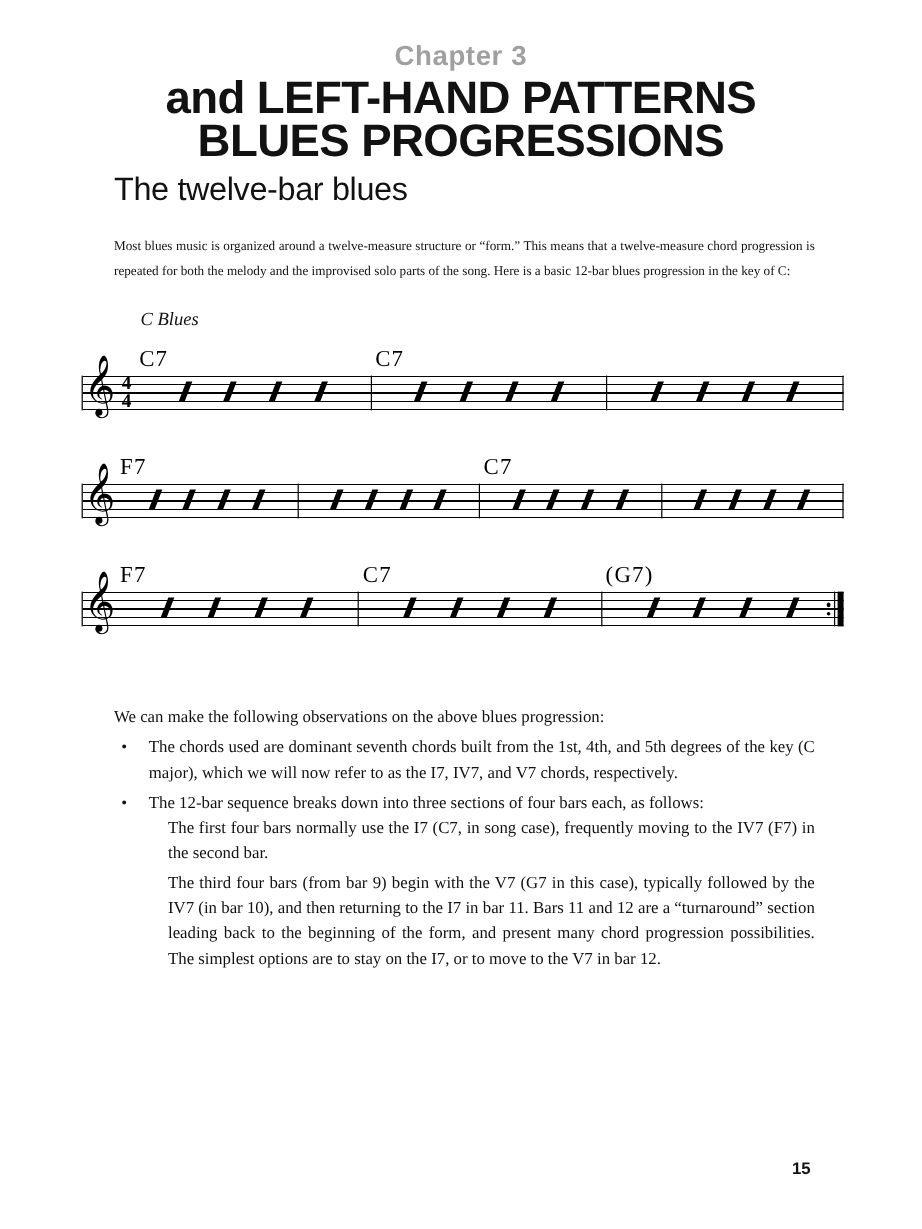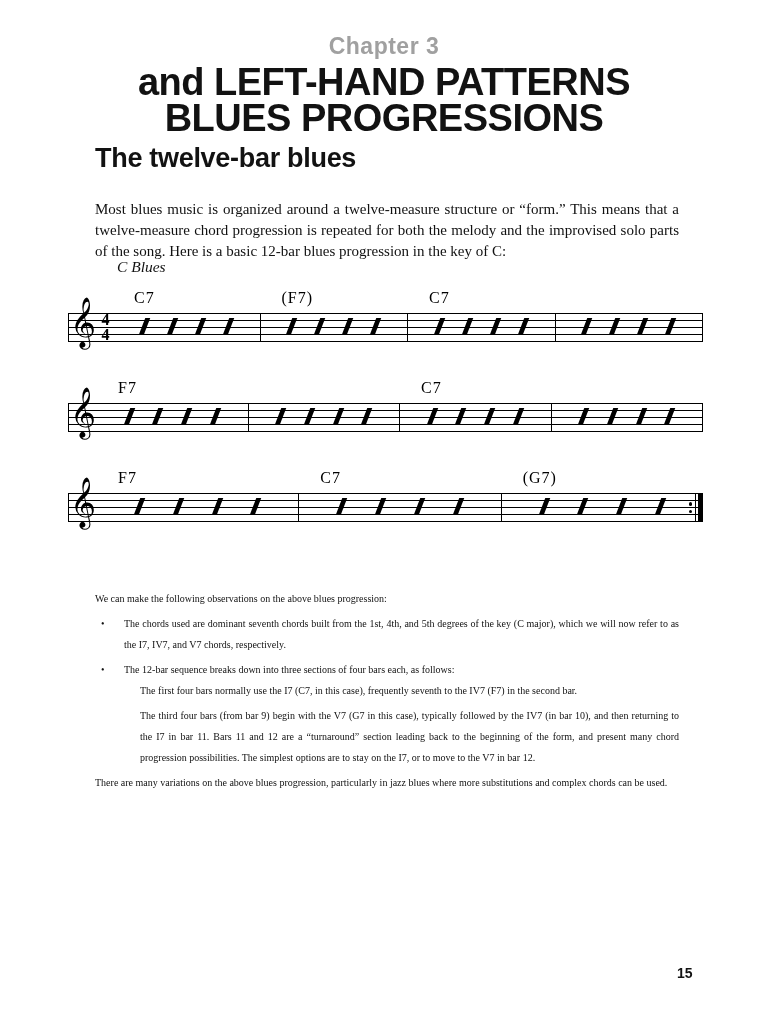--- a/index.html
+++ b/index.html
@@ -7,65 +7,65 @@
         font-family:"Liberation Serif",serif;color:#111;}
 
   
   .chapter{position:absolute;top:33px;left:0;width:100%;text-align:center;
            font-family:"Liberation Sans",sans-serif;font-weight:900;font-size:23px;
            letter-spacing:.5px;color:#a0a0a0;}
   .title{position:absolute;top:64px;left:0;width:100%;text-align:center;
          font-family:"Liberation Sans",sans-serif;font-weight:900;font-size:38px;
          line-height:36px;letter-spacing:-.5px;color:#121212;}
   .section-heading{position:absolute;top:143px;left:95px;
-         font-family:"Liberation Sans",sans-serif;font-weight:700;font-size:27px;
+         font-family:"Liberation Sans",sans-serif;font-weight:400;font-size:27px;
          letter-spacing:-.3px;color:#121212;}
 
   
-  .intro{position:absolute;top:184px;left:95px;width:584px;font-size:15px;
+  .intro{position:absolute;top:184px;left:95px;width:584px;font-size:11px;
          line-height:21px;text-align:justify;}
   .score-label{position:absolute;top:258px;left:95px;font-style:italic;font-size:15.5px;margin-left:22px;}
 
   
   .system{position:absolute;left:68px;width:634px;height:53px;}
   .sys1{top:289px;} .sys2{top:379px;} .sys3{top:469px;}
   .staffline{position:absolute;top:24px;left:0;width:634px;height:29px;
       border-left:1px solid #000;
       background-image:repeating-linear-gradient(to bottom,#000 0,#000 1px,transparent 1px,transparent 7px);
       display:flex;}
   .clefzone{position:relative;width:44px;height:29px;flex:none;}
   .clefzone.narrow{width:28px;}
   .clef{position:absolute;left:1px;top:-13px;font-family:"DejaVu Sans",sans-serif;
         font-size:44px;line-height:1;color:#000;}
   .timesig{position:absolute;left:29px;top:0;width:15px;text-align:center;
         font-family:"Liberation Serif",serif;font-weight:bold;font-size:16px;color:#000;}
   .timesig div{line-height:14.5px;height:14.5px;}
   .measure{position:relative;flex:1;height:29px;border-right:1px solid #000;}
   .measure.norightline{border-right:none;}
-  .chord{position:absolute;top:-24px;left:21px;font-size:16px;letter-spacing:1px;
+  .chord{position:absolute;top:-24px;left:3px;font-size:19px;letter-spacing:1px;
          font-family:"Liberation Serif",serif;color:#000;white-space:nowrap;}
   .slashes{display:flex;justify-content:space-evenly;align-items:center;height:29px;padding:0 6px;}
   .slash{width:5px;height:17px;background:#000;transform:skewX(-21deg);margin-top:-2px;}
   .repeat-end{position:absolute;right:0;top:0;height:29px;display:flex;align-items:center;gap:2px;}
   .repeat-dots{display:flex;flex-direction:column;gap:4px;margin-right:1px;}
   .repeat-dots i{display:block;width:3.5px;height:3.5px;border-radius:50%;background:#000;}
   .thinline{width:1px;height:29px;background:#000;}
   .thickline{width:4.5px;height:29px;background:#000;}
 
   
-  .observations{position:absolute;top:588px;left:95px;width:584px;font-size:10px;
+  .observations{position:absolute;top:588px;left:95px;width:584px;font-size:14px;
                 line-height:21px;}
   .observations p{margin:4px 0 0 0;text-align:justify;}
   .observations p:first-child{margin-top:0;}
   .bullet{display:flex;margin-top:4px;}
   .bullet .dot{width:23px;flex:none;padding-left:6px;}
   .bullet .btext{flex:1;text-align:justify;}
   .details{margin-left:45px;width:539px;}
 
-  .page-number{position:absolute;top:965px;left:677px;
+  .page-number{position:absolute;top:965px;left:660px;
         font-family:"Liberation Sans",sans-serif;font-weight:bold;font-size:14px;color:#121212;}
 </style>
 </head>
 <body>
 
 <div class="page">
 
   <div class="chapter">Chapter 3</div>
   <div class="title">
     <div>and LEFT-HAND PATTERNS</div>
@@ -90,29 +90,20 @@
       <div class="measure">
         <span class="chord">C7</span>
         <div class="slashes">
             <i class="slash"></i>
             <i class="slash"></i>
             <i class="slash"></i>
             <i class="slash"></i>
           </div>
       </div>
       <div class="measure">
-        <span class="chord">(F7)</span>
-        <div class="slashes">
-            <i class="slash"></i>
-            <i class="slash"></i>
-            <i class="slash"></i>
-            <i class="slash"></i>
-          </div>
-      </div>
-      <div class="measure">
         <span class="chord">C7</span>
         <div class="slashes">
             <i class="slash"></i>
             <i class="slash"></i>
             <i class="slash"></i>
             <i class="slash"></i>
           </div>
       </div>
       <div class="measure">
         <span class="chord"></span>
@@ -219,22 +210,21 @@
     <div class="bullet">
       <span class="dot">•</span>
       <span class="btext">The chords used are dominant seventh chords built from the 1st, 4th, and 5th degrees of the key (C major), which we will now refer to as the I7, IV7, and V7 chords, respectively.</span>
     </div>
     <div class="bullet">
       <span class="dot">•</span>
       <span class="btext">The 12-bar sequence breaks down into three sections of four bars each, as follows:</span>
     </div>
 
     <div class="details">
-      <p>The first four bars normally use the I7 (C7, in this case), frequently seventh to the IV7 (F7) in the second bar.</p>
+      <p>The first four bars normally use the I7 (C7, in song case), frequently moving to the IV7 (F7) in the second bar.</p>
       <p>The third four bars (from bar 9) begin with the V7 (G7 in this case), typically followed by the IV7 (in bar 10), and then returning to the I7 in bar 11. Bars 11 and 12 are a “turnaround” section leading back to the beginning of the form, and present many chord progression possibilities. The simplest options are to stay on the I7, or to move to the V7 in bar 12.</p>
     </div>
 
-    <p>There are many variations on the above blues progression, particularly in jazz blues where more substitutions and complex chords can be used.</p>
   </div>
 
   <div class="page-number">15</div>
 
 </div>
 
 </body></html>

